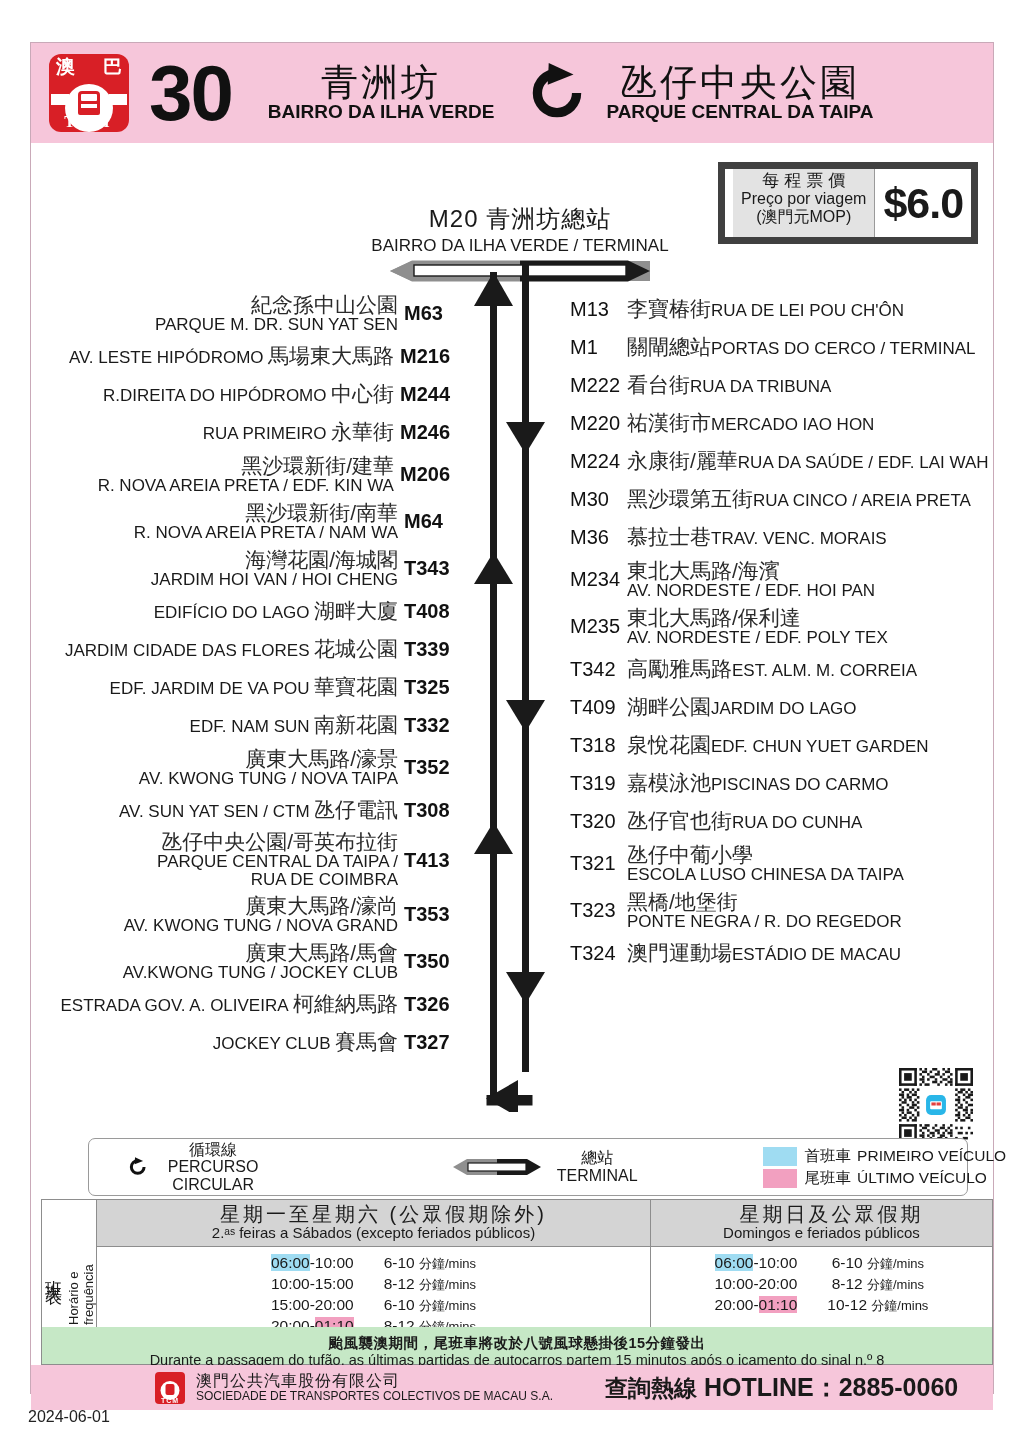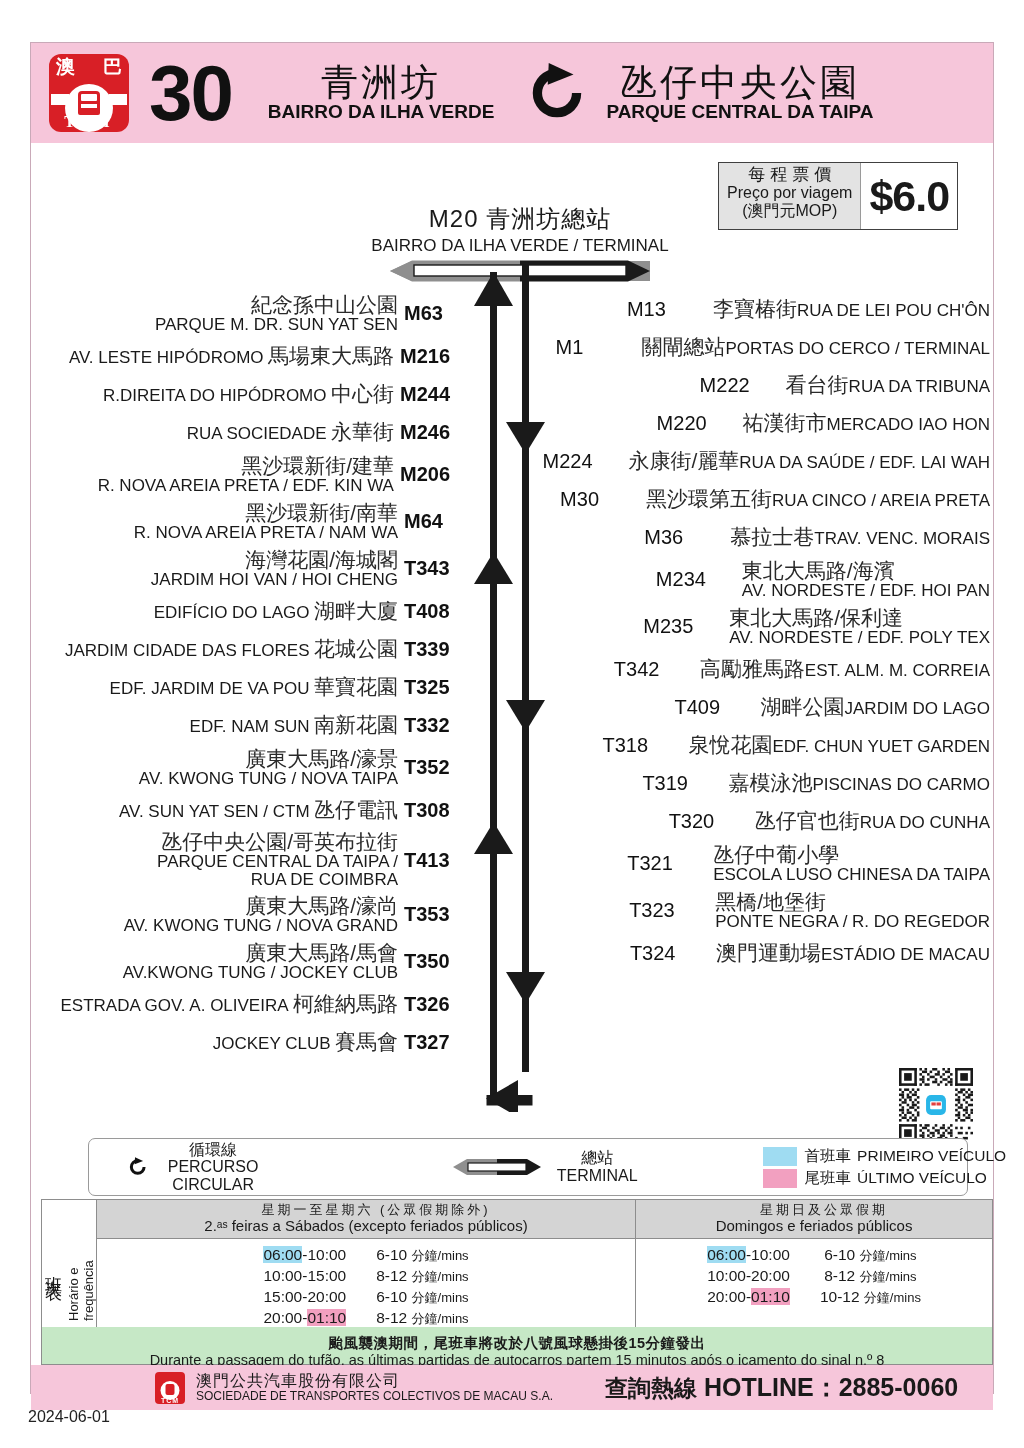--- a/index.html
+++ b/index.html
@@ -76,22 +76,23 @@
   .dest-cn { font-size: 37px; letter-spacing: 3px; color: #111; }
   .dest-pt { font-size: 19px; font-weight: bold; letter-spacing: 0px; color: #111; }
   .circ-arrow-header {
     margin-left: 30px; margin-right: 8px;
     width: 66px; height: 66px; flex: 0 0 auto;
   }
 
   
   .fare-box {
     position: absolute; left: 718px; top: 162px;
-    height: 68px; display: flex; align-items: stretch;
-    border: 1px solid #404040;
+    height: 82px; display: flex; align-items: stretch;
+    border: 7px solid #404040;
+    padding-left: 8px;
   }
   .fare-label {
     background: #e3e3e3; padding: 2px 8px 3px 8px;
     text-align: center; line-height: 1.12;
     border-right: 1px solid #9a9a9a;
   }
   .fare-cn { font-size: 17px; letter-spacing: 5px; padding-left:5px; }
   .fare-pt { font-size: 16px; }
   .fare-mop { font-size: 16px; }
   .fare-price {
@@ -116,21 +117,21 @@
     position: absolute; left: 40px; top: 290px; width: 410px;
   }
   .stops-right {
     position: absolute; left: 570px; top: 290px; width: 420px;
   }
   .stop {
     display: flex; align-items: center;
     margin-bottom: 0px;
   }
   .stops-left .stop { justify-content: flex-end; }
-  .stops-right .stop { justify-content: flex-end; gap: 29px; }
+  .stops-right .stop { justify-content: flex-start; }
   .stop-code {
     font-size: 20px; white-space: nowrap; flex: 0 0 auto; color: #111;
   }
   .stops-left .stop-code { margin-left: 6px; text-align: left; min-width: 46px; font-weight: bold; }
   .stops-right .stop-code { margin-right: 5px; text-align: left; min-width: 52px; }
   .stop-names { line-height: 1.05; }
   .stops-left .stop-names { text-align: right; }
   .stops-right .stop-names { text-align: left; }
   .stop-names.inline { white-space: nowrap; }
   .nm-cn { font-size: 21px; color: #2a2a2a; }
@@ -173,21 +174,21 @@
   .vert-cn { font-size: 17px; letter-spacing: 4px; }
   .vert-pt {
     writing-mode: vertical-rl; text-orientation: mixed;
     font-size: 13px; transform: rotate(180deg);
   }
   .vh-wrap { display: flex; height: 105px; align-items: center; justify-content: center; gap: 1px; }
   .day-head {
     background: #d4d4d4; text-align: center; padding: 3px 0 4px 0;
     line-height: 1.12; font-weight: normal;
   }
-  .day-cn { font-size: 13px; letter-spacing: 3px; margin-left: 20px; }
+  .day-cn { font-size: 20px; letter-spacing: 3px; margin-left: 20px; }
   .day-pt { font-size: 15px; }
   .sched-body { padding: 6px 0 8px 0; vertical-align: top; }
   .sched-rows { display: table; margin: 0 auto; }
   .srow { display: table-row; }
   .srow > div { display: table-cell; padding: 1px 0; }
   .stime { font-size: 15.5px; text-align: right; padding-right: 30px !important; white-space: nowrap; }
   .sfreq { font-size: 15.5px; text-align: center; white-space: nowrap; }
   .hl-blue { background: #9fdcf2; }
   .hl-pink { background: #f2a0c0; }
   .mins-cn { font-size: 13px; }
@@ -326,21 +327,21 @@
       </div>
       <div class="stop" style="height: 38px;">
         <div class="stop-names inline"><span class="nm-pt">AV. LESTE HIPÓDROMO</span> <span class="nm-cn">馬場東大馬路</span></div>
         <div class="stop-code">M216</div>
       </div>
       <div class="stop" style="height: 38px;">
         <div class="stop-names inline"><span class="nm-pt">R.DIREITA DO HIPÓDROMO</span> <span class="nm-cn">中心街</span></div>
         <div class="stop-code">M244</div>
       </div>
       <div class="stop" style="height: 38px;">
-        <div class="stop-names inline"><span class="nm-pt">RUA SOCIEDADE</span> <span class="nm-cn">永華街</span></div>
+        <div class="stop-names inline"><span class="nm-pt">RUA PRIMEIRO</span> <span class="nm-cn">永華街</span></div>
         <div class="stop-code">M246</div>
       </div>
       <div class="stop" style="height: 47px;">
         <div class="stop-names stacked">
           <span class="nm-cn">黑沙環新街/建華</span>
           <span class="nm-pt">R. NOVA AREIA PRETA / EDF. KIN WA</span>
         </div>
         <div class="stop-code">M206</div>
       </div>
       <div class="stop" style="height: 47px;">

